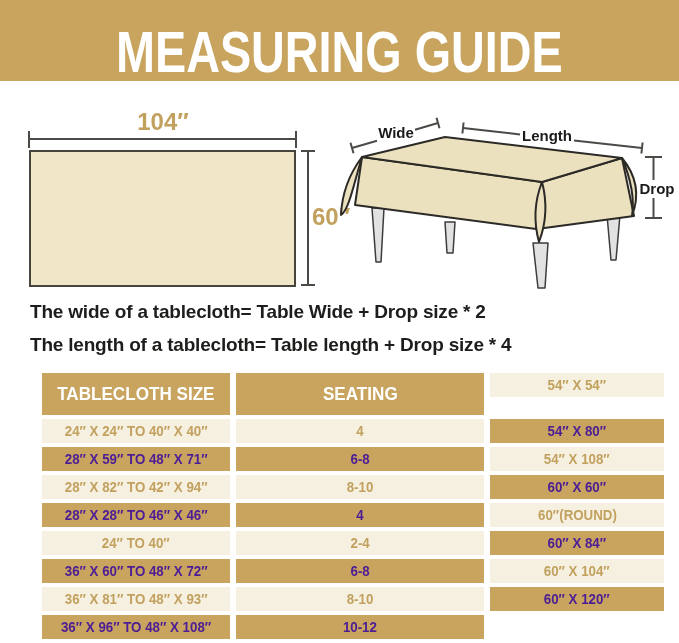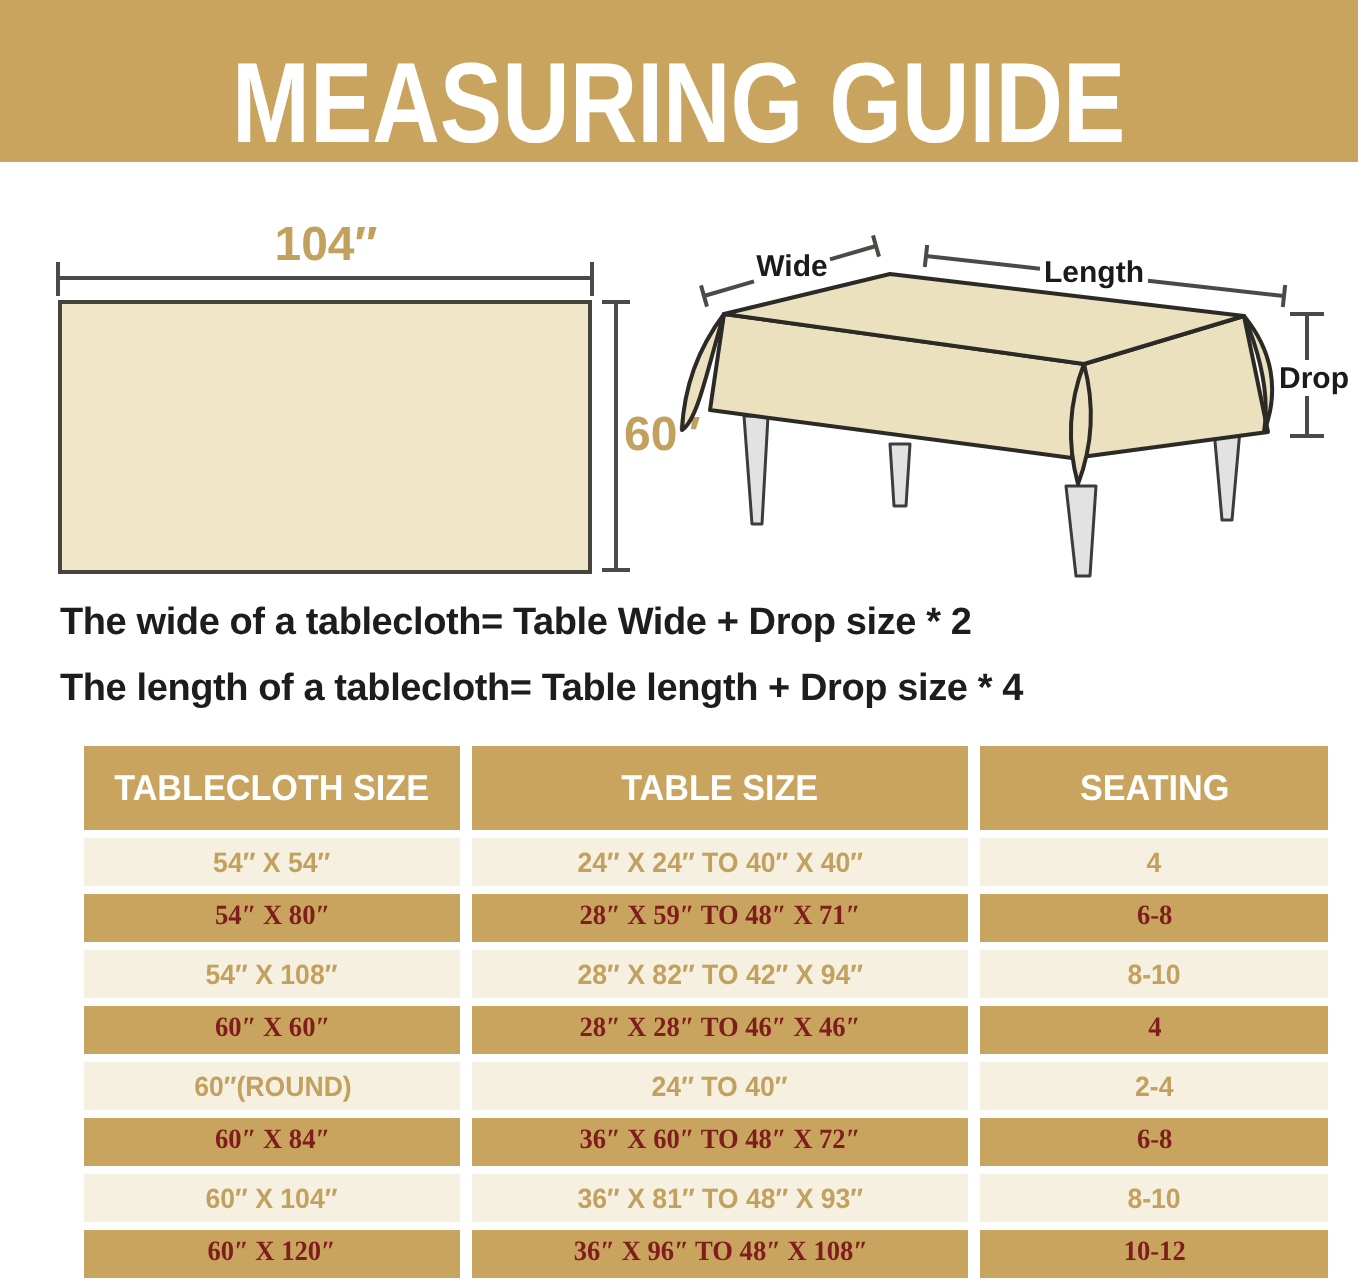--- a/index.html
+++ b/index.html
@@ -36,21 +36,21 @@
   
   .size-table{
     margin:15px 27px 0 30px;display:grid;
     grid-template-columns:188px 248px 174px;column-gap:6px;row-gap:4px;padding-left:12px;
   }
   .cell{display:flex;align-items:center;justify-content:center;overflow:hidden;}
   .cell.head{height:42px;background:var(--gold);color:#fff;font-size:18px;font-weight:bold;}
   .row{display:contents;}
   .row .cell{height:24px;font-size:14px;font-weight:bold;}
   .row.base .cell{background:var(--cream);color:var(--gold_text);}
-  .row.alt  .cell{background:var(--gold);color:#7f1d1d;font-family:Liberation Serif, serif;}
+  .row.alt  .cell{background:var(--gold);color:#4c1d95;}
   .cond{display:inline-block;transform:scaleX(0.95);white-space:nowrap;}
 </style>
 </head>
 <body>
 
 <div>
 
   <header class="banner">
     <h1>MEASURING GUIDE</h1>
   </header>
@@ -116,23 +116,20 @@
   <section class="formulas">
     <p>The wide of a tablecloth= Table Wide + Drop size * 2</p>
     <p>The length of a tablecloth= Table length + Drop size * 4</p>
   </section>
 
   <section class="size-table">
     <div class="cell head">
       <span class="cond">TABLECLOTH SIZE</span>
     </div>
     <div class="cell head">
-      <span class="cond">TABLE SIZE</span>
-    </div>
-    <div class="cell head">
       <span class="cond">SEATING</span>
     </div>
 
   <div class="row base">
       <div class="cell">
         <span class="cond">54″ X 54″</span>
       </div>
       <div class="cell">
         <span class="cond">24″ X 24″ TO 40″ X 40″</span>
       </div>

